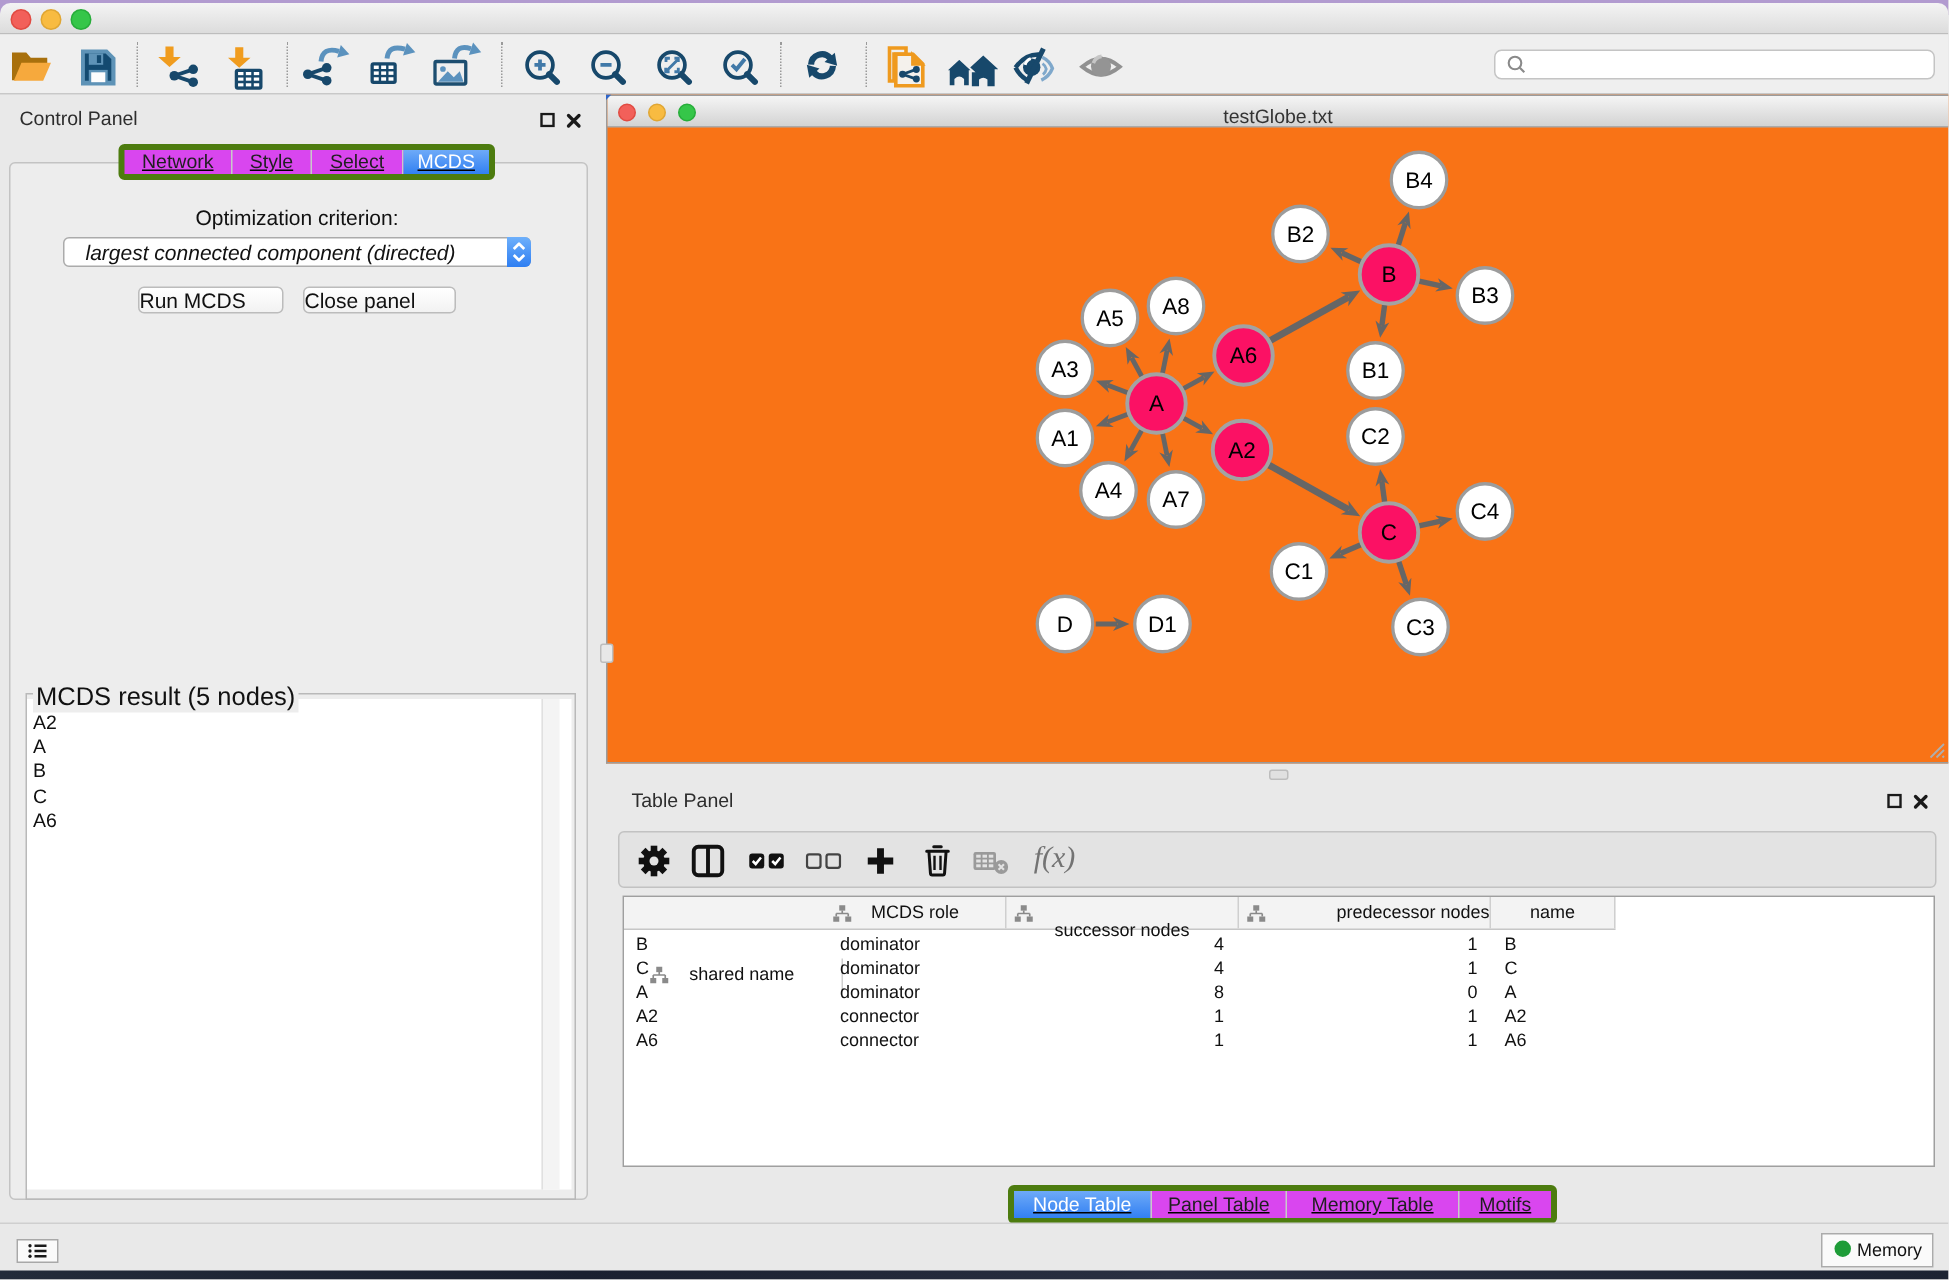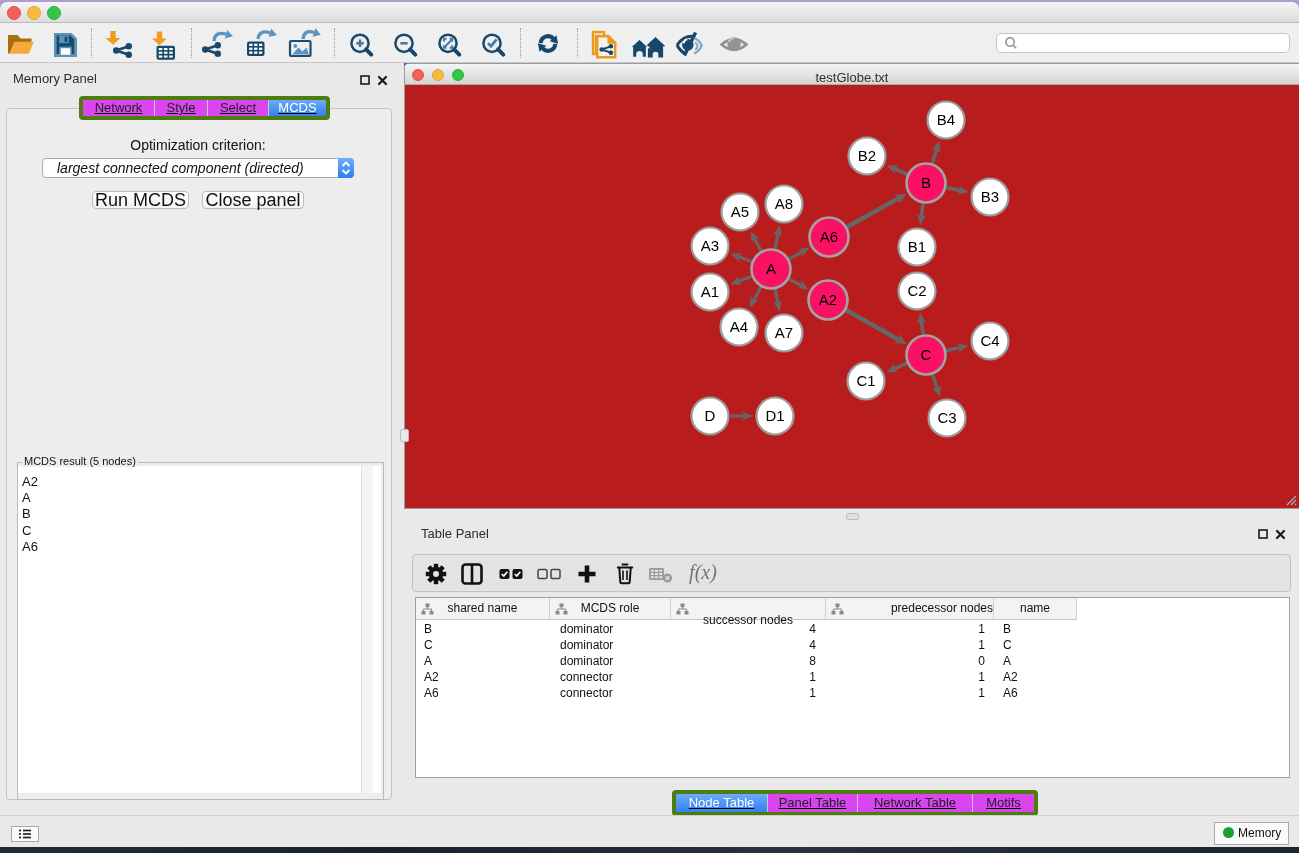--- a/index.html
+++ b/index.html
@@ -15,27 +15,27 @@
 #cp-title{position:absolute;left:13px;top:71px;font-size:13px;color:#2d2d2d;}
 #cp-box{position:absolute;left:6px;top:108px;width:384px;height:690px;background:#ededed;border:1px solid #c3c3c3;border-radius:4px;}
 .tabbar{position:absolute;display:flex;height:16px;border:4px solid #4d7c0f;border-radius:4px;background:#d946ef;overflow:hidden;text-decoration:underline;}
 .tab{font-size:13px;color:#1f1f1f;text-align:center;line-height:16px;border-right:1px solid #c9c9c9;}
 .tab:last-child{border-right:none;}
 .tab.sel{background:linear-gradient(#6eaaf8,#3280f2);color:#fff;}
 #optlabel{position:absolute;left:0;top:137px;width:396px;text-align:center;font-size:14px;color:#111;}
 #combo{position:absolute;left:42px;top:158px;width:310px;height:18px;background:#fff;border:1px solid #ababab;border-radius:4px;font-style:italic;}
 #combo .txt{position:absolute;left:14px;top:1px;font-size:14px;color:#111;}
 #combo .step{position:absolute;right:-1px;top:-1px;width:16px;height:20px;background:linear-gradient(#6eb0fb,#2e7ef2);border-radius:0 4px 4px 0;}
-.btn{position:absolute;top:191px;height:16px;background:linear-gradient(#ffffff,#f2f2f2);border:1px solid #bcbcbc;border-radius:4px;font-size:18px;color:#111;text-align:center;line-height:16px;}
+.btn{position:absolute;top:191px;height:16px;background:linear-gradient(#ffffff,#f2f2f2);border:1px solid #bcbcbc;border-radius:4px;font-size:14px;color:#111;text-align:left;line-height:16px;}
 #grp{position:absolute;left:17px;top:462px;width:365px;height:336px;border:1px solid #b9b9b9;}
-#grp-label{position:absolute;left:22px;top:455px;background:#ededed;padding:0 2px;font-size:11px;color:#111;}
+#grp-label{position:absolute;left:22px;top:455px;background:#ededed;padding:0 2px;font-size:17px;color:#111;}
 #mlist{position:absolute;left:18px;top:466px;width:363px;height:327px;background:#fff;font-size:13px;line-height:16.2px;color:#111;padding:8px 0 0 4px;box-sizing:border-box;}
 #mscroll{position:absolute;left:361px;top:466px;width:11px;height:327px;background:#f4f4f4;border-left:1px solid #e0e0e0;}
 
-#net{position:absolute;left:404px;top:63px;width:895px;height:446px;background:#b91c1c;border-left:1px solid #9b9b9b;border-bottom:1px solid #9b9b9b;box-sizing:border-box;}
+#net{position:absolute;left:404px;top:63px;width:895px;height:446px;background:#f97316;border-left:1px solid #9b9b9b;border-bottom:1px solid #9b9b9b;box-sizing:border-box;}
 #net-tb{position:absolute;left:0;top:0;width:894px;height:22px;background:linear-gradient(#f5f5f5,#d3d3d3);border-bottom:1px solid #aaa;border-top:1px solid #9b9b9b;box-sizing:border-box;}
 #net-title{position:absolute;left:0;top:6px;width:100%;text-align:center;font-size:13px;color:#333;}
 
 #tp-title{position:absolute;left:421px;top:526px;font-size:13px;color:#2d2d2d;}
 #tp-toolbar{position:absolute;left:412px;top:554px;width:879px;height:38px;background:#e3e3e3;border:1px solid #c2c2c2;border-radius:4px;box-sizing:border-box;}
 #tbl{position:absolute;left:415px;top:597px;width:875px;height:181px;background:#fff;border:1px solid #9f9f9f;box-sizing:border-box;}
 #thead{position:absolute;left:0;top:0;width:661px;height:21px;background:#f3f3f3;border-bottom:1px solid #c6c6c6;font-size:12px;color:#111;}
 .th{position:absolute;top:0;height:21px;border-right:1px solid #cfcfcf;text-align:center;line-height:21px;}
 .td{position:absolute;font-size:12px;color:#111;height:16px;line-height:16px;}
 
@@ -179,21 +179,21 @@
   <div class="sep" style="left:520px;"></div>
   <div class="sep" style="left:577px;"></div>
   <div id="search">
       <svg width="16" height="16" style="position:absolute;left:6px;top:1px" viewBox="0 0 16 16">
         <circle cx="7" cy="7" r="4.2" fill="none" stroke="#8a8a8a" stroke-width="1.4"></circle>
         <line x1="10.2" y1="10.2" x2="13.2" y2="13.2" stroke="#8a8a8a" stroke-width="1.4"></line>
       </svg>
     </div>
 </div>
 
-<div id="cp-title">Memory Panel</div>
+<div id="cp-title">Control Panel</div>
 <svg class="icon" style="left:360px;top:75px" width="10" height="10" viewBox="0 0 10 10">
     <rect x="1" y="1" width="8" height="8" fill="none" stroke="#1a1a1a" stroke-width="1.6"></rect>
   </svg>
 <svg class="icon" style="left:377px;top:75px" width="11" height="11" viewBox="0 0 11 11">
     <path d="M2 2 L9 9 M9 2 L2 9" stroke="#1a1a1a" stroke-width="2.2" stroke-linecap="round"></path>
   </svg>
 <div id="cp-box"></div>
 <div class="tabbar" style="left:79px;top:96px;">
   <div class="tab" style="width:71px;">Network</div>
   <div class="tab" style="width:52px;">Style</div>
@@ -367,21 +367,21 @@
       <rect x="11.2" y="7.8" width="3.0" height="2.0" fill="#e3e3e3"></rect>
       <rect x="11.2" y="11.0" width="3.0" height="2.0" fill="#e3e3e3"></rect>
       <rect x="11.2" y="14.2" width="3.0" height="2.0" fill="#e3e3e3"></rect>
       <circle cx="19.5" cy="16" r="4.6" fill="#9a9a9a"></circle>
       <path d="M17.7 14.2 l3.6 3.6 M21.3 14.2 l-3.6 3.6" stroke="#e3e3e3" stroke-width="1.4"></path>
     </svg>
     <div class="icon" style="left:260px;top:6px;width:60px;text-align:center;font-family:'Liberation Serif',serif;font-style:italic;font-size:20px;color:#737373;">f(x)</div>
 </div>
 <div id="tbl">
   <div id="thead">
-    <div class="th" style="left:0px;width:133px;">
+    <div class="th" style="left:12px;width:133px;margin-top:41px;">
         <svg width="13" height="12" viewBox="0 0 13 12" style="position:absolute;left:5px;top:5px">
           <rect x="4.5" y="0.5" width="4" height="3.6" fill="#8a8a8a"></rect>
           <path d="M6.5 4 V6 M2.5 6 H10.5 M2.5 6 V8 M10.5 6 V8" stroke="#8a8a8a" stroke-width="1.1" fill="none"></path>
           <rect x="0.5" y="8" width="4" height="3.5" fill="#8a8a8a"></rect>
           <rect x="8.5" y="8" width="4" height="3.5" fill="#8a8a8a"></rect>
         </svg>
         <span style="position:absolute;left:0;right:0;text-align:center;top:0;">shared name</span>
       </div>
       <div class="th" style="left:134px;width:120px;">
         <svg width="13" height="12" viewBox="0 0 13 12" style="position:absolute;left:5px;top:5px">
@@ -437,21 +437,21 @@
     <div class="td" style="left:8px;top:87px;">A6</div>
     <div class="td" style="left:144px;top:87px;">connector</div>
     <div class="td" style="left:330px;top:87px;width:70px;text-align:right;">1</div>
     <div class="td" style="left:499px;top:87px;width:70px;text-align:right;">1</div>
     <div class="td" style="left:587px;top:87px;">A6</div>
 </div>
 
 <div class="tabbar" style="left:672px;top:790px;height:18px;">
   <div class="tab sel" style="width:91px;line-height:18px;">Node Table</div>
   <div class="tab" style="width:89px;line-height:18px;">Panel Table</div>
-  <div class="tab" style="width:114px;line-height:18px;">Network Table</div>
+  <div class="tab" style="width:114px;line-height:18px;">Memory Table</div>
   <div class="tab" style="width:61px;line-height:18px;">Motifs</div>
 </div>
 <div id="statline"></div>
 <div id="hamb"><svg width="26" height="14" viewBox="0 0 26 14">
       <circle cx="8" cy="3.5" r="1.1" fill="#1a1a1a"></circle>
       <circle cx="8" cy="7" r="1.1" fill="#1a1a1a"></circle>
       <circle cx="8" cy="10.5" r="1.1" fill="#1a1a1a"></circle>
       <line x1="11" y1="3.5" x2="19" y2="3.5" stroke="#1a1a1a" stroke-width="1.6"></line>
       <line x1="11" y1="7" x2="19" y2="7" stroke="#1a1a1a" stroke-width="1.6"></line>
       <line x1="11" y1="10.5" x2="19" y2="10.5" stroke="#1a1a1a" stroke-width="1.6"></line>

